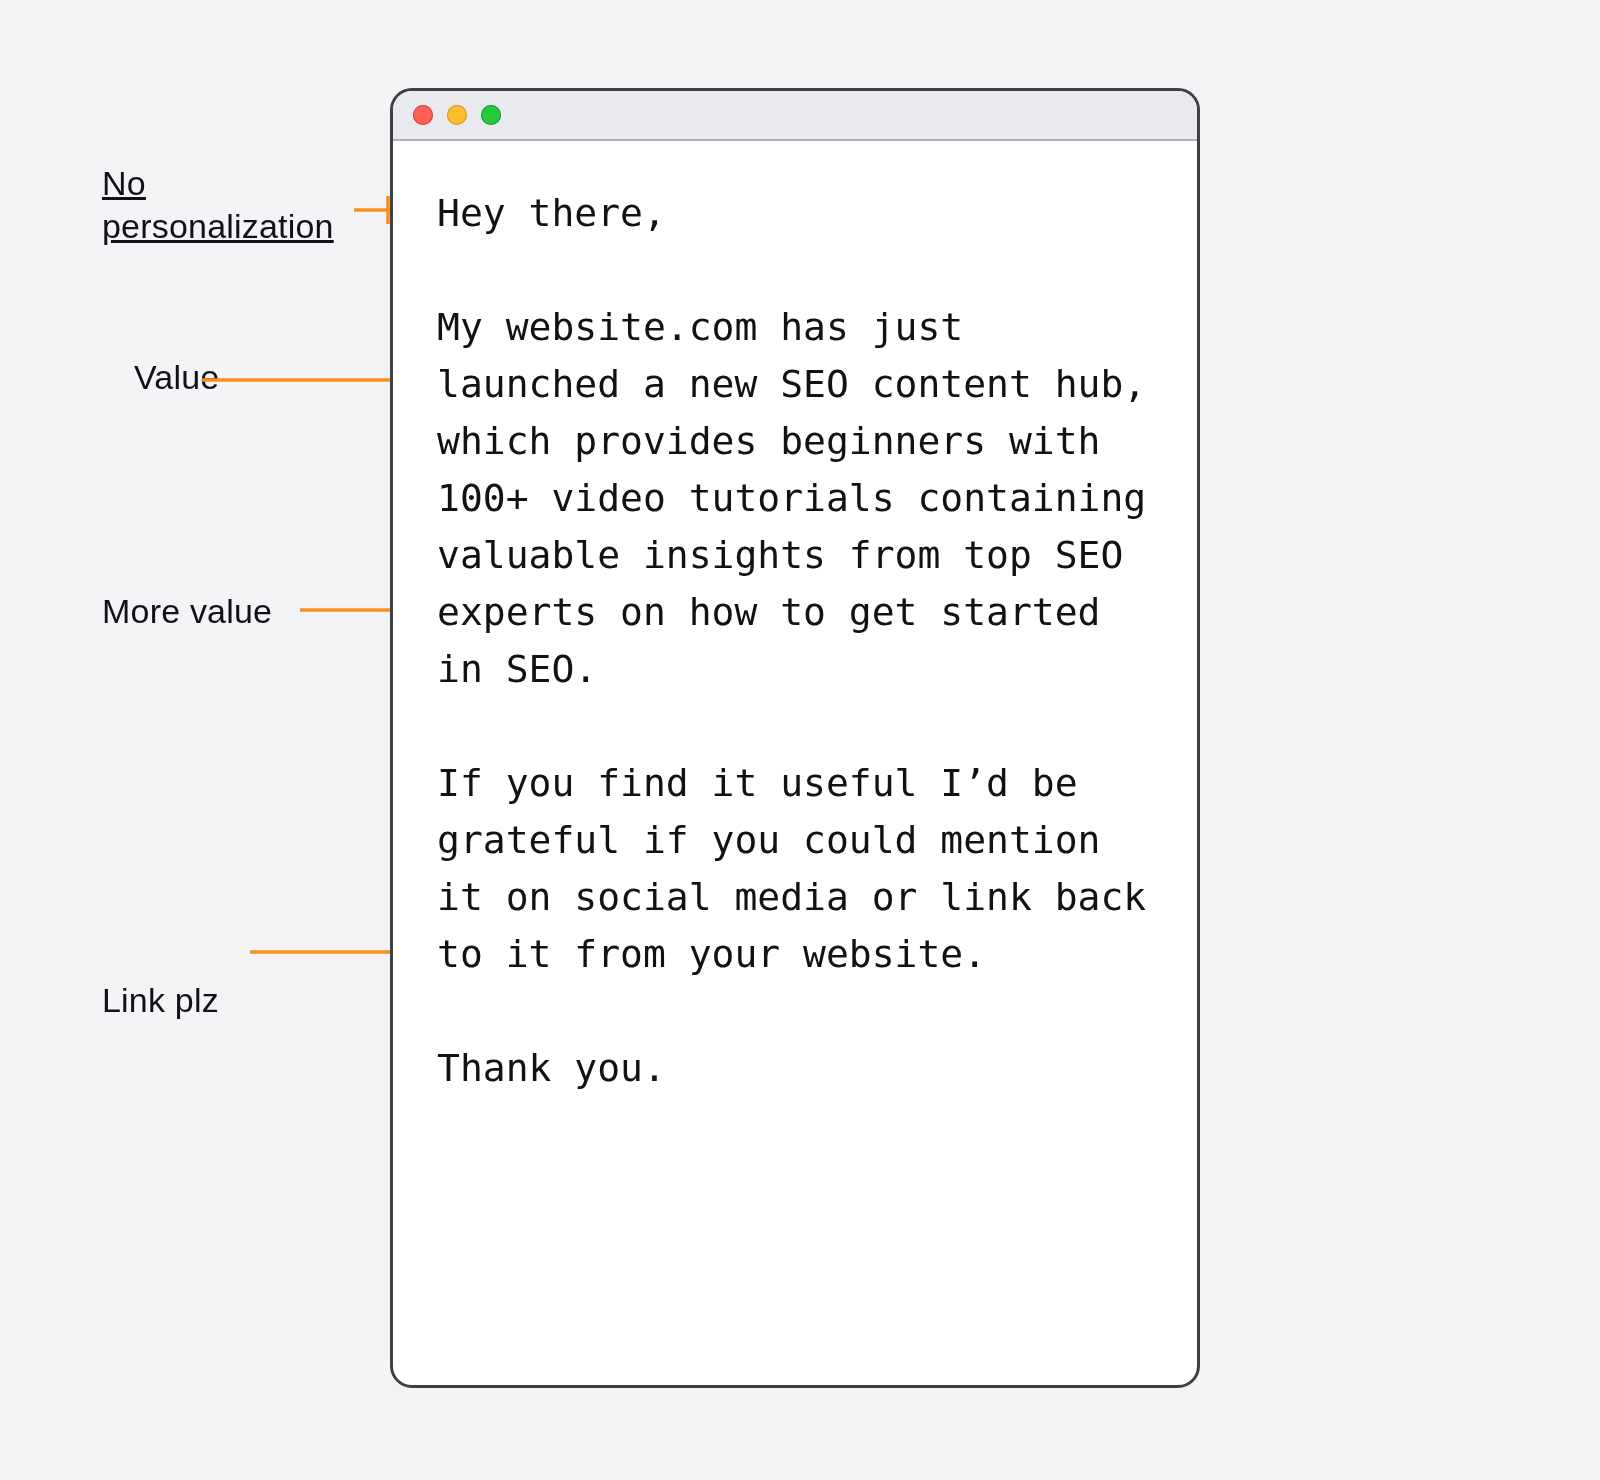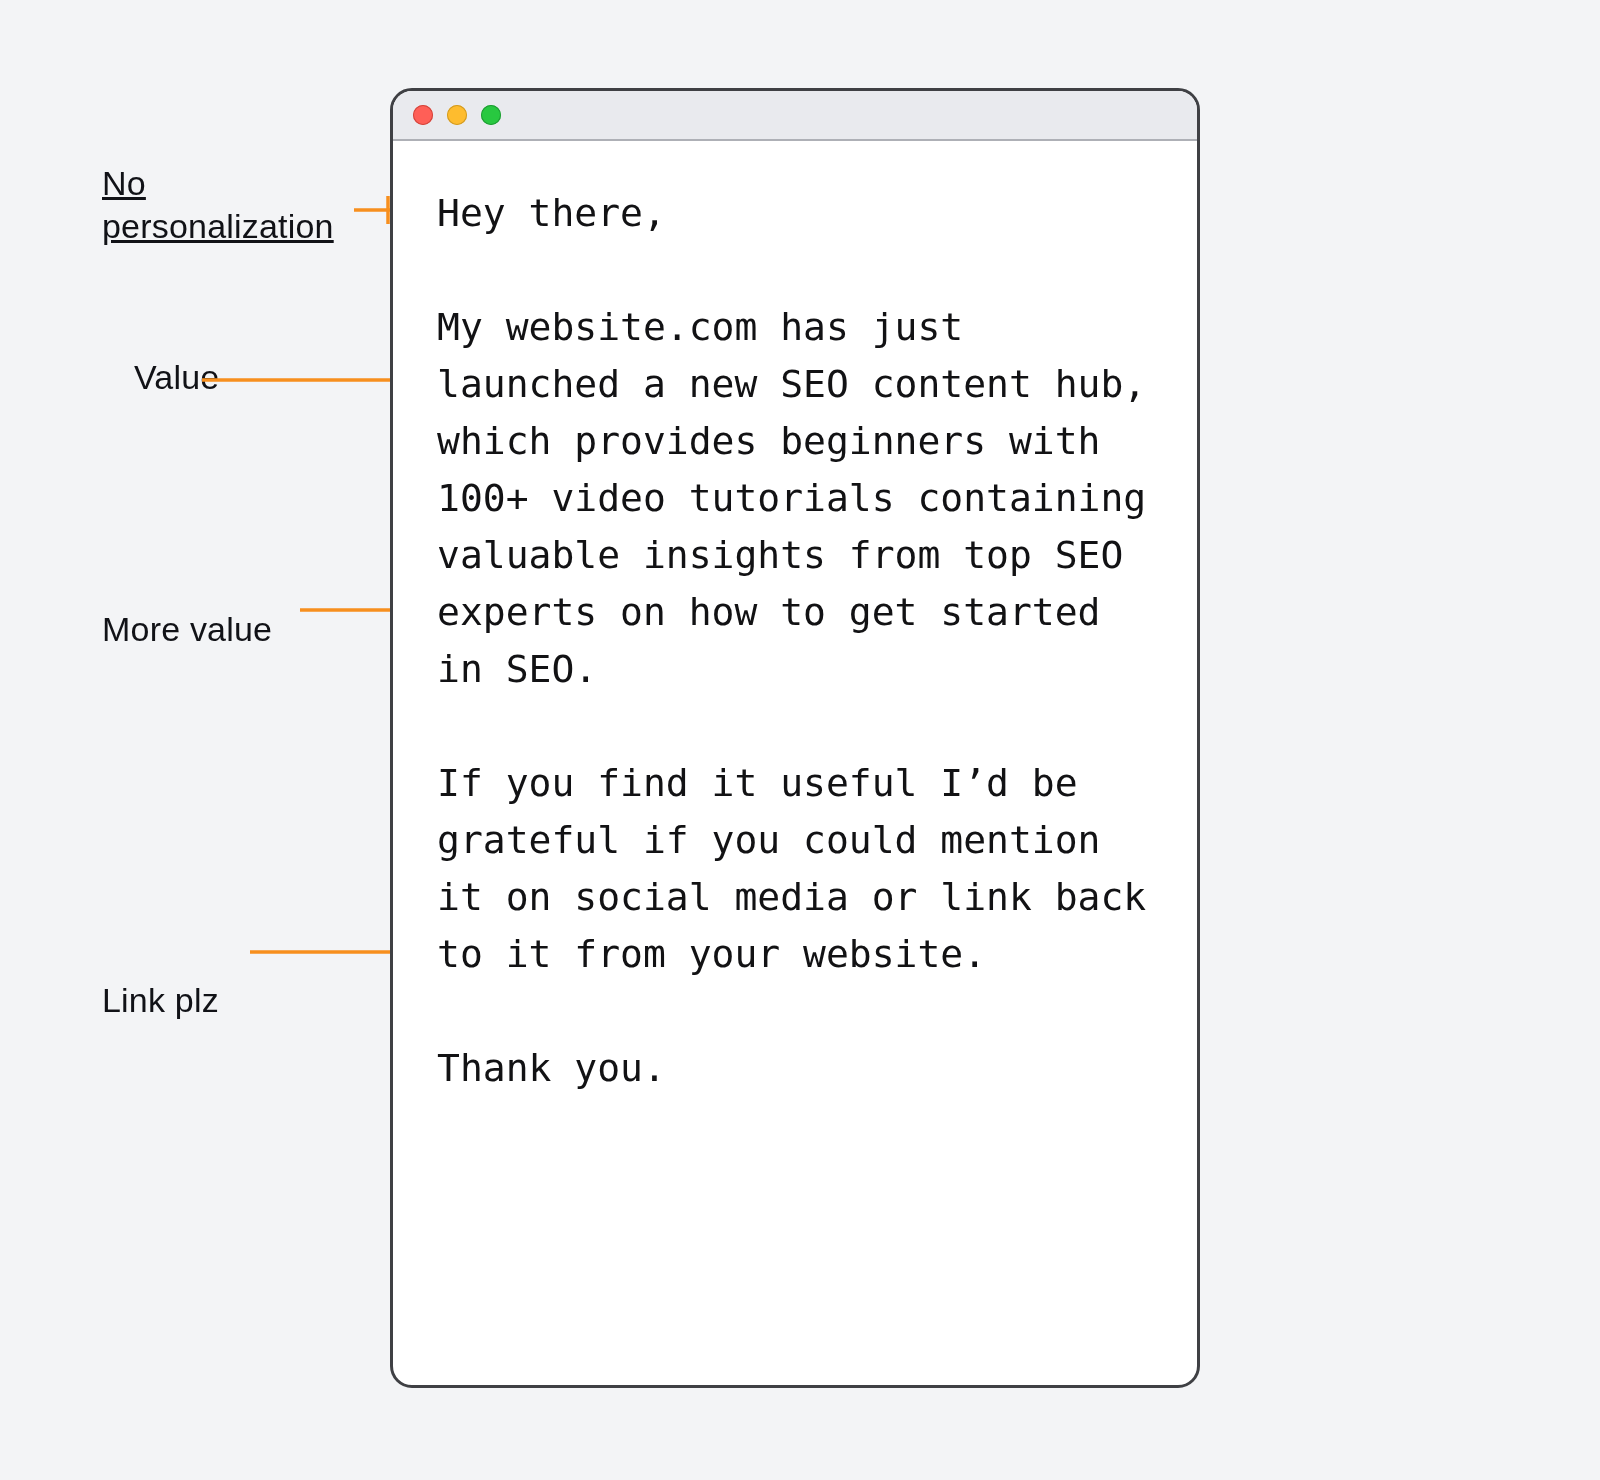--- a/index.html
+++ b/index.html
@@ -93,21 +93,21 @@
   }
 </style>
 </head>
 <body>
 
 <div class="label" style="left:102px; top:162px; width:260px;text-decoration:underline;">No
 personalization</div>
 
 <div class="label" style="left:102px; top:356px;margin-left:32px;">Value</div>
 
-<div class="label" style="left:102px; top:590px;margin-top:18px;">More value</div>
+<div class="label" style="left:102px; top:590px;">More value</div>
 
 <div class="label" style="left:102px; top:979px;">Link plz</div>
 
 <svg class="connectors">
 
   <line x1="388" y1="210" x2="424" y2="210"></line>
   <line class="tick" x1="388" y1="196" x2="388" y2="224"></line>
   <line class="tick" x1="424" y1="196" x2="424" y2="224"></line>
   <line x1="354" y1="210" x2="388" y2="210"></line>
 

